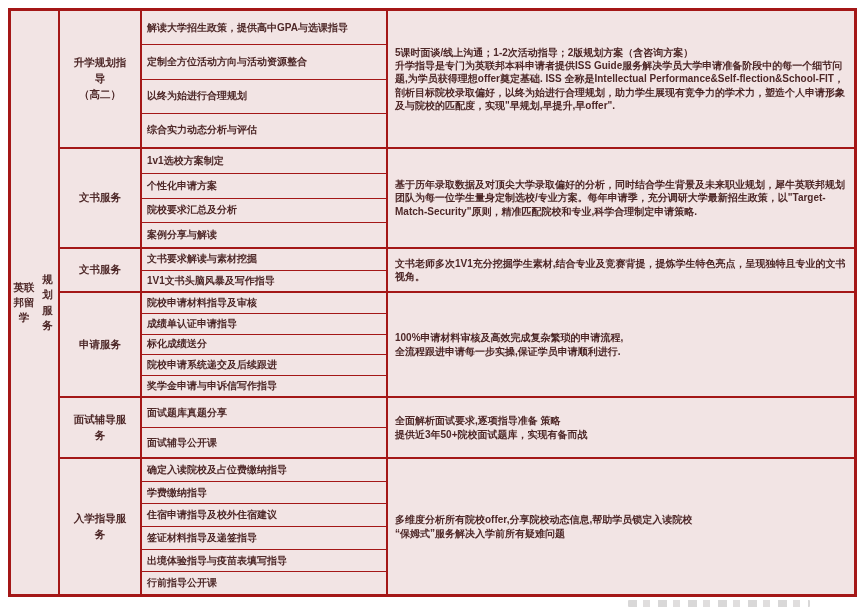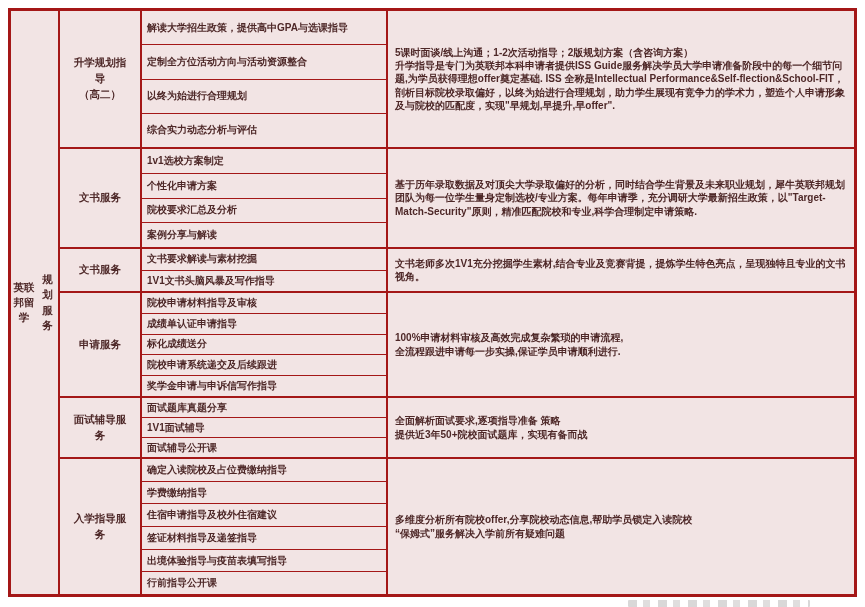--- a/index.html
+++ b/index.html
@@ -138,21 +138,20 @@
           <div class="desc-line">全流程跟进申请每一步实操,保证学员申请顺利进行.</div>
         </div>
       </div>
 
       <div class="section sec-5">
         <div class="cat-cell">
           <div>面试辅导服务</div>
         </div>
         <div class="items-col">
           <div class="item">面试题库真题分享</div>
-          <div class="item">1V1面试辅导</div>
           <div class="item">面试辅导公开课</div>
         </div>
         <div class="desc-cell">
           <div class="desc-line">全面解析面试要求,逐项指导准备 策略</div>
           <div class="desc-line">提供近3年50+院校面试题库，实现有备而战</div>
         </div>
       </div>
 
       <div class="section sec-6">
         <div class="cat-cell">

